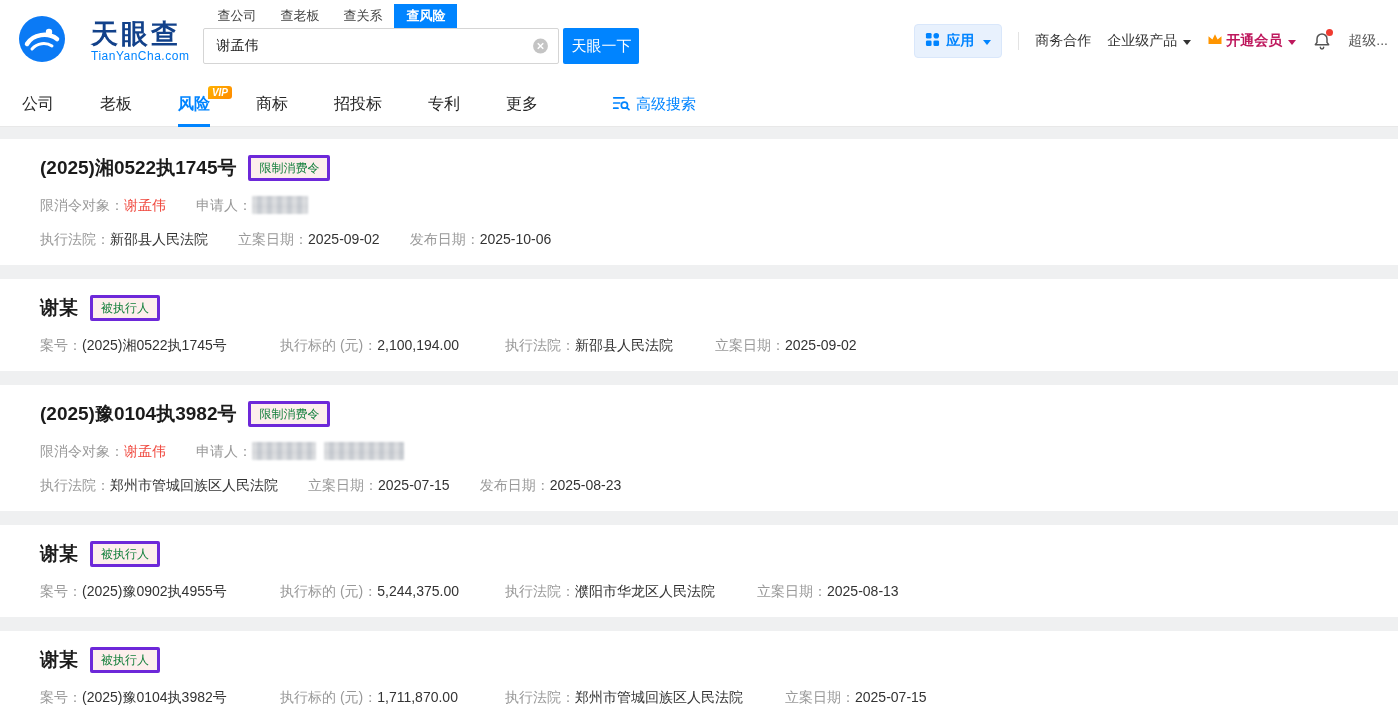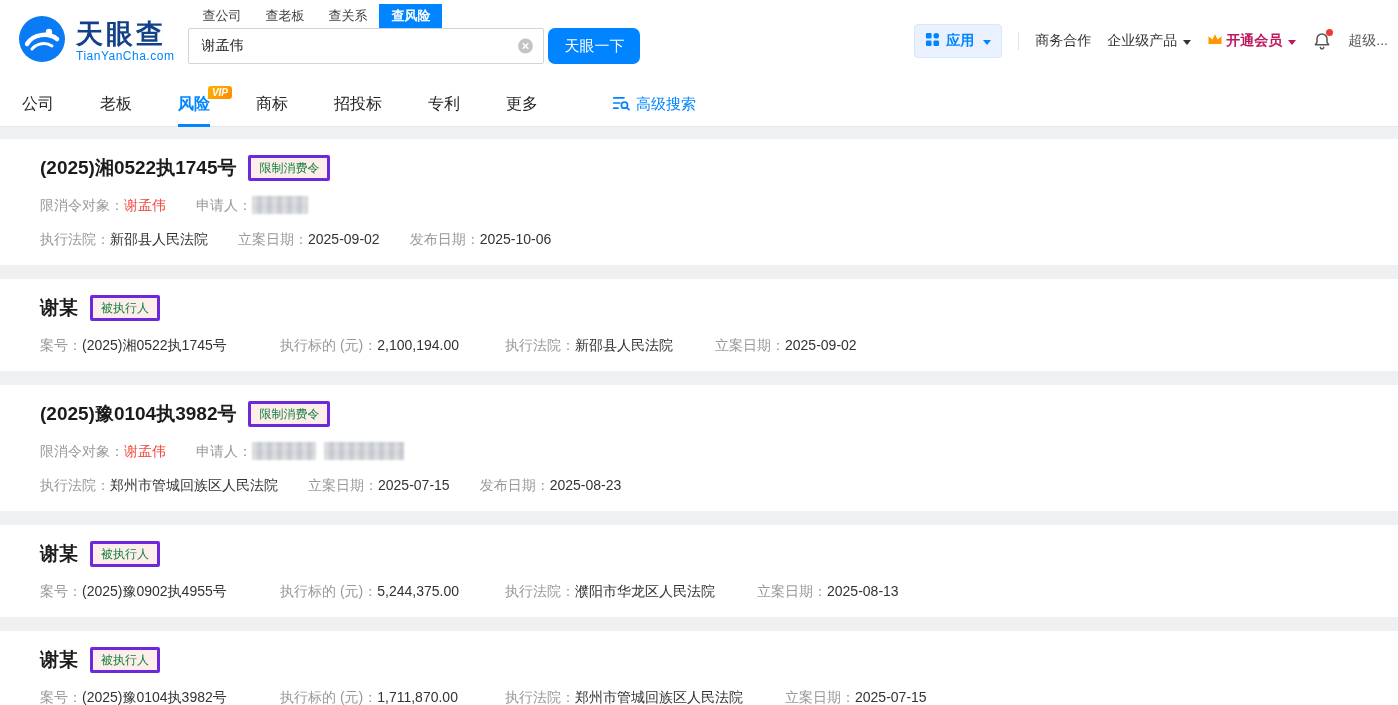--- a/index.html
+++ b/index.html
@@ -1,38 +1,38 @@
 <!DOCTYPE html>
 <html><head>
 <meta charset="utf-8">
 <style>
   * { box-sizing: border-box; margin: 0; padding: 0; }
   body { font-family: "Liberation Sans", "DejaVu Sans", sans-serif; background: #fff; }
   .page { width: 1398px; height: 705px; overflow: hidden; background: #eff0f1; }
 
   
   .header { background: #fff; height: 82px; display: flex; align-items: center; padding-left: 18px; }
-  .logo { display: flex; align-items: center; gap: 10px; cursor: pointer; }
+  .logo { display: flex; align-items: center; gap: 25px; cursor: pointer; }
   .logo-text { display: flex; flex-direction: column; justify-content: center; }
   .logo-brand { font-size: 27px; font-weight: 700; color: #12418a; letter-spacing: 3px; line-height: 30px; }
   .logo-domain { font-size: 12px; color: #0084ff; letter-spacing: 0.5px; }
 
   .promo { background: #e60012; color: #fff; padding: 6px 9px; margin-left: 12px; line-height: 1; }
   .promo-line1 { font-size: 13.5px; font-weight: 700; letter-spacing: 3.5px; white-space: nowrap; }
   .promo-line2 { font-size: 11.5px; letter-spacing: 1px; margin-top: 5px; white-space: nowrap; opacity: .96; }
 
   .search-col { display: flex; flex-direction: column; align-self: flex-start; margin-left: 14px; padding-top: 4px; }
   .search-tabs { display: flex; margin-left: 2px; }
   .search-tab { font-size: 13px; color: #444; padding: 4px 12px; cursor: pointer; line-height: 16px; }
   .search-tab.active { background: #0084ff; color: #fff; font-weight: 600; }
   .search-row { display: flex; align-items: center; }
   .input-wrap { position: relative; }
   .search-input { width: 356px; height: 36px; border: 1px solid #d5d5d5; border-radius: 2px; padding: 0 36px 0 12px; font-size: 14px; color: #222; outline: none; font-family: inherit; }
   .clear-btn { position: absolute; right: 10px; top: 50%; transform: translateY(-50%); cursor: pointer; display: flex; }
-  .search-btn { width: 92px; height: 36px; background: #0084ff; color: #fff; border: none; border-radius: 7px; font-size: 15px; margin-left: 4px; cursor: pointer; font-family: inherit; }
+  .search-btn { width: 76px; height: 36px; background: #0084ff; color: #fff; border: none; border-radius: 2px; font-size: 15px; margin-left: 4px; cursor: pointer; font-family: inherit; }
 
   .header-right { margin-left: auto; display: flex; align-items: center; gap: 16px; padding-right: 10px; font-size: 14px; color: #333; white-space: nowrap; }
   .apps-btn { display: flex; align-items: center; gap: 6px; background: #e8f1fd; border: 1px solid #d9e7fb; color: #0084ff; padding: 7px 10px; border-radius: 4px; cursor: pointer; font-weight: 600; }
   .hdr-divider { width: 1px; height: 18px; background: #e3e3e3; }
   .hdr-link { cursor: pointer; display: flex; align-items: center; gap: 3px; }
   .vip-link { color: #be185d; font-weight: 600; }
   .caret { display: inline-block; width: 0; height: 0; border: 4px solid transparent; border-top: 5px solid currentColor; margin-left: 3px; transform: translateY(3px); }
   .bell-wrap { position: relative; cursor: pointer; display: flex; }
   .bell-dot { position: absolute; top: -2px; right: -1px; width: 7px; height: 7px; background: #f03b30; border-radius: 50%; }
   .super { color: #555; cursor: pointer; }

